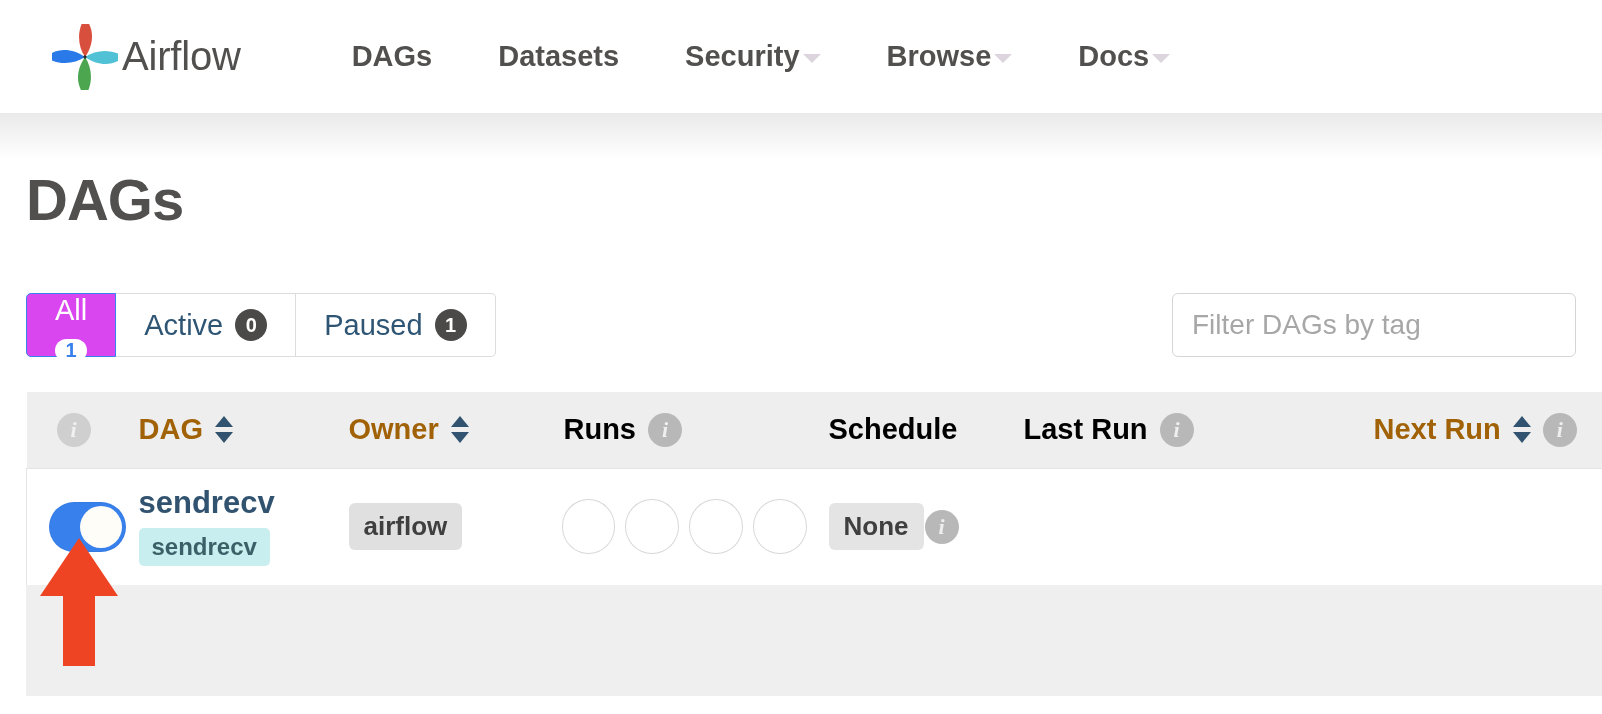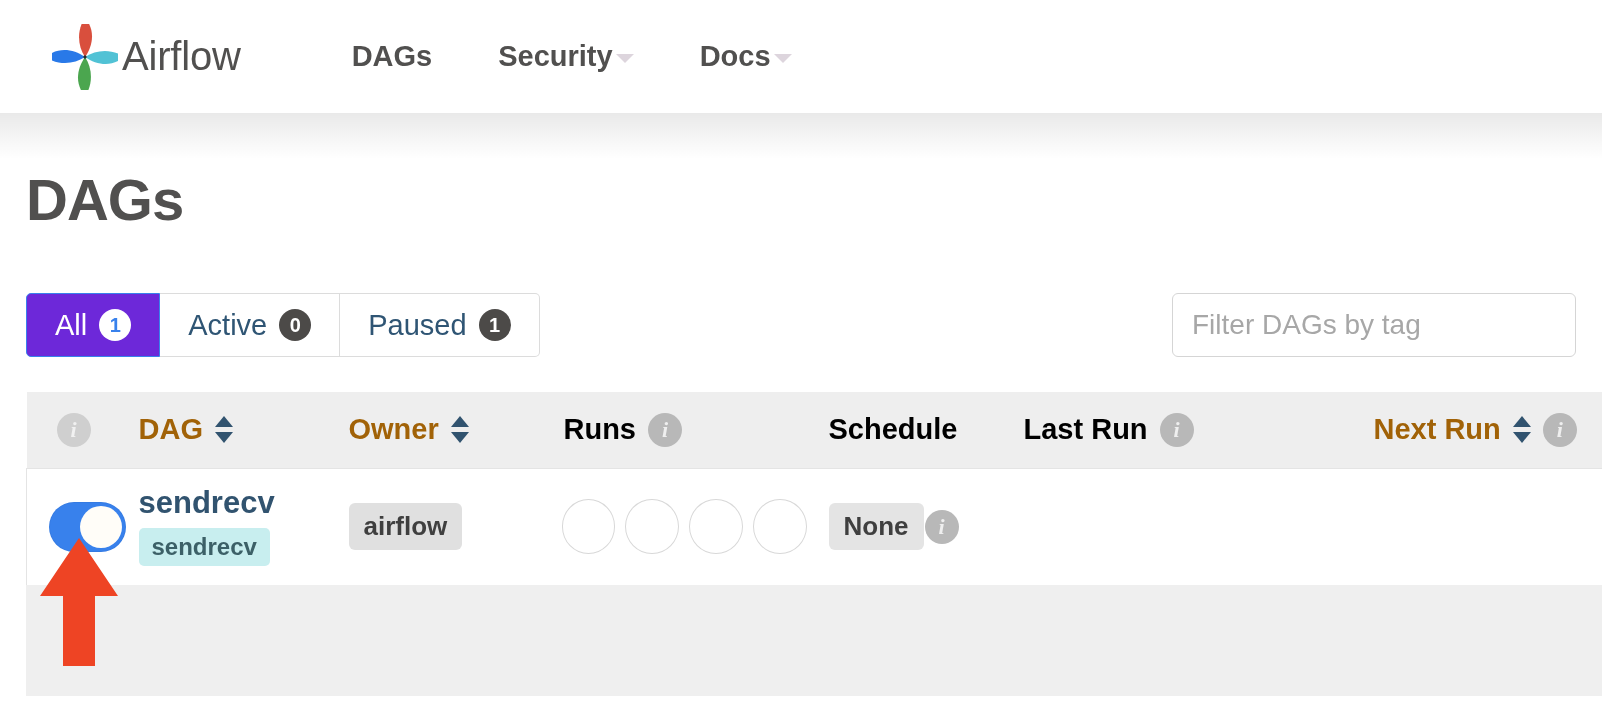--- a/index.html
+++ b/index.html
@@ -104,23 +104,24 @@
   .tab:first-child {
     border-left-width: 1px;
     border-top-left-radius: 5px;
     border-bottom-left-radius: 5px;
   }
   .tab:last-child {
     border-top-right-radius: 5px;
     border-bottom-right-radius: 5px;
   }
   .tab.active {
-    background: #6d28d9;
+    background: #d946ef;
     border-color: #3881ec;
     color: #ffffff;
+    flex-direction: column;
   }
   .badge {
     display: inline-flex;
     align-items: center;
     justify-content: center;
     min-width: 32px;
     height: 32px;
     padding: 0 9px;
     border-radius: 16px;
     background: #4c4a48;
@@ -325,21 +326,28 @@
       <circle cx="50" cy="50" r="2.5" fill="#2b2b2b"></circle>
     </svg>
     <span class="brand-text">Airflow</span>
   </div>
 
   <nav class="nav-links">
     <div class="nav-item">
       <span>DAGs</span>
     </div>
     <div class="nav-item">
+      <span>Datasets</span>
+    </div>
+    <div class="nav-item">
       <span>Security</span>
+      <i class="caret"></i>
+    </div>
+    <div class="nav-item">
+      <span>Browse</span>
       <i class="caret"></i>
     </div>
     <div class="nav-item">
       <span>Docs</span>
       <i class="caret"></i>
     </div>
   </nav>
 </div>
 <div class="navbar-shadow"></div>
 

